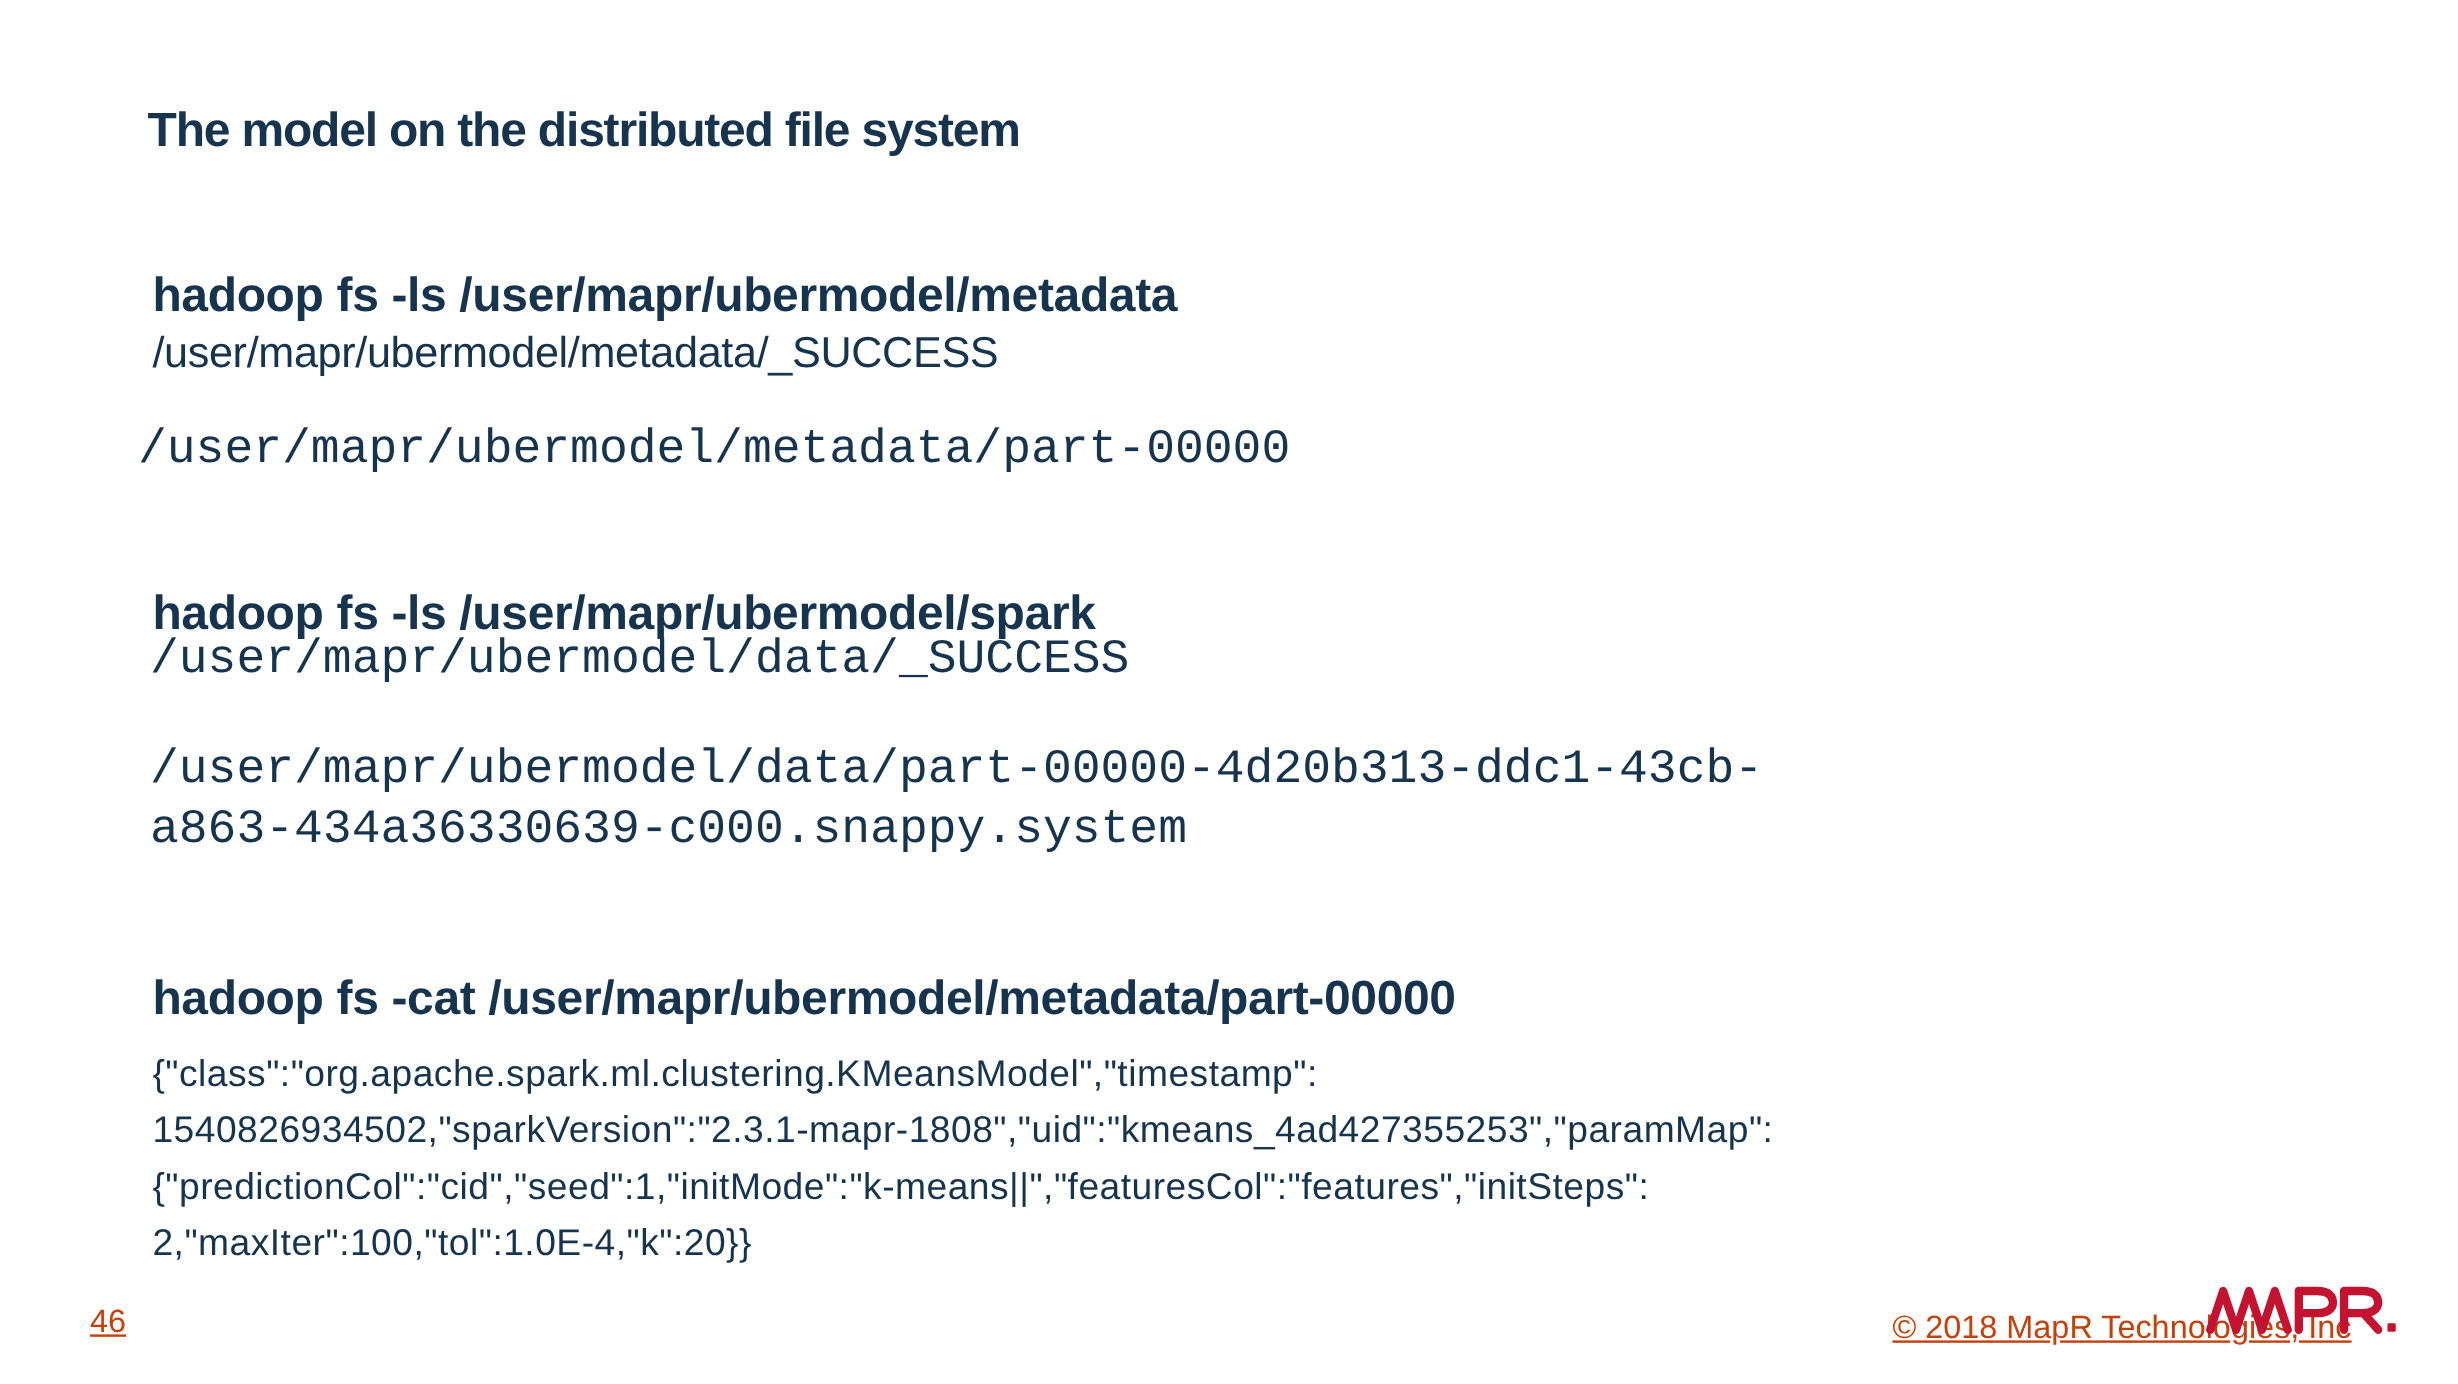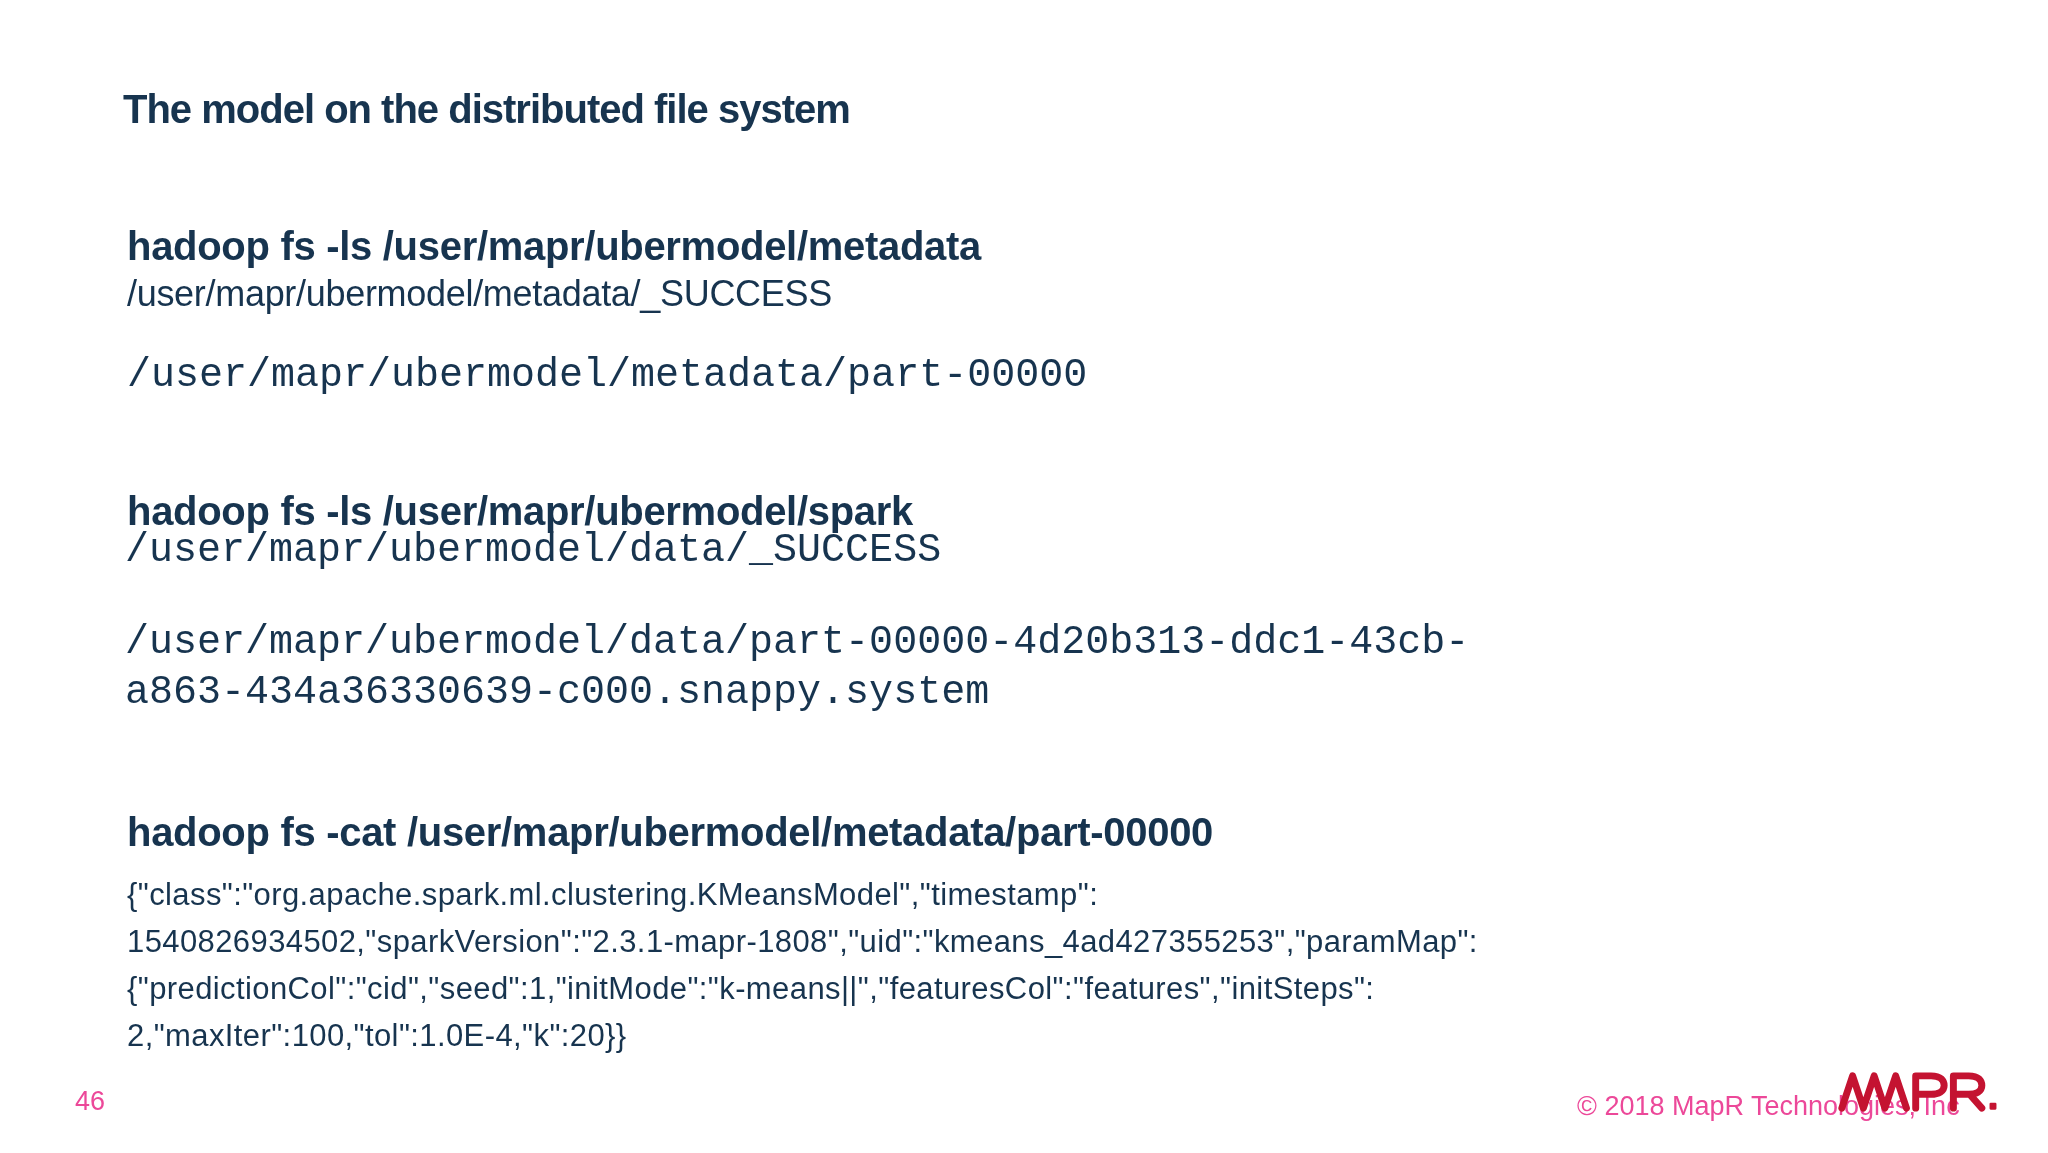--- a/index.html
+++ b/index.html
@@ -40,22 +40,23 @@
   }
   .out-mono-multi {
     line-height: 50px;
     text-align: center;
   }
   .json-line {
     font-size: 31px;
     letter-spacing: 0.4px;
   }
   .footer-text {
-    color: #ec4899;
+    color: #c2410c;
     font-size: 27px;
+    text-decoration: underline;
   }
   .logo-wrap {
     position: absolute;
     left: 1838px;
     top: 1070px;
     width: 160px;
     height: 44px;
   }
   .logo-wrap svg {
     width: 100%;
@@ -63,21 +64,21 @@
     display: block;
   }
 </style>
 </head>
 <body>
 
 <div class="abs slide-title" style="left:123px; top:85px;">The model on the distributed file system</div>
 
 <div class="abs cmd-line" style="left:127px; top:222px;">hadoop fs -ls /user/mapr/ubermodel/metadata</div>
 <div class="abs out-sans" style="left:127px; top:272px;">/user/mapr/ubermodel/metadata/_SUCCESS</div>
-<div class="abs out-mono" style="left:127px; top:352px;font-family:Liberation Mono, monospace;">/user/mapr/ubermodel/metadata/part-00000</div>
+<div class="abs out-mono" style="left:115px; top:352px;font-family:Liberation Mono, monospace;">/user/mapr/ubermodel/metadata/part-00000</div>
 
 <div class="abs cmd-line" style="left:127px; top:487px;">hadoop fs -ls /user/mapr/ubermodel/spark</div>
 <div class="abs out-mono" style="left:125px; top:527px;">/user/mapr/ubermodel/data/_SUCCESS</div>
 <div class="abs out-mono out-mono-multi" style="left:125px; top:618px;">/user/mapr/ubermodel/data/part-00000-4d20b313-ddc1-43cb-</div>
 <div class="abs out-mono out-mono-multi" style="left:125px; top:668px;">a863-434a36330639-c000.snappy.system</div>
 
 <div class="abs cmd-line" style="left:127px; top:808px;">hadoop fs -cat /user/mapr/ubermodel/metadata/part-00000</div>
 <div class="abs json-line" style="left:127px; top:876px;">{"class":"org.apache.spark.ml.clustering.KMeansModel","timestamp":</div>
 <div class="abs json-line" style="left:127px; top:923px;">1540826934502,"sparkVersion":"2.3.1-mapr-1808","uid":"kmeans_4ad427355253","paramMap":</div>
 <div class="abs json-line" style="left:127px; top:970px;">{"predictionCol":"cid","seed":1,"initMode":"k-means||","featuresCol":"features","initSteps":</div>

